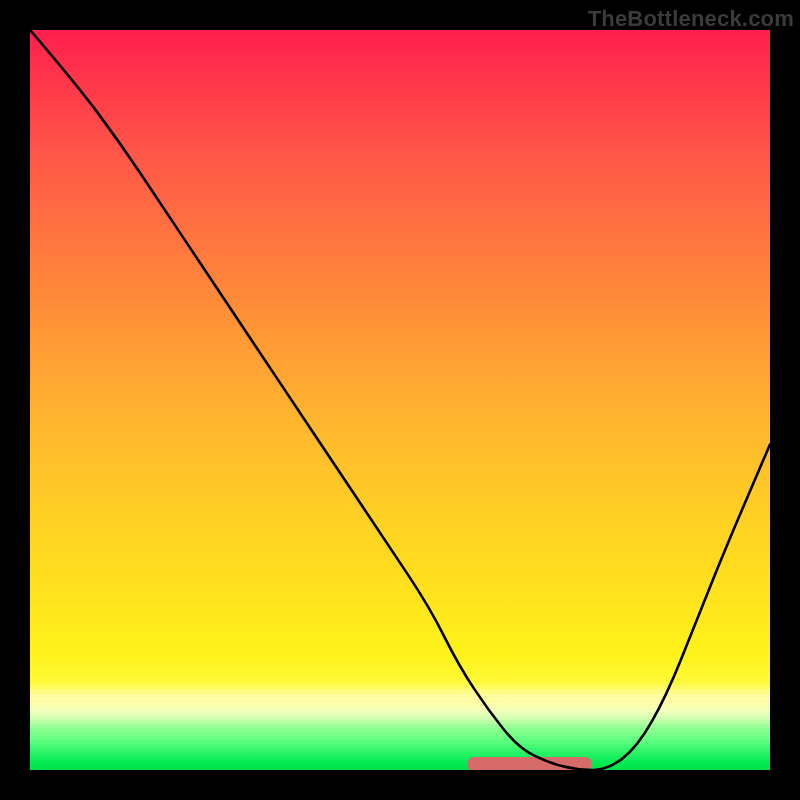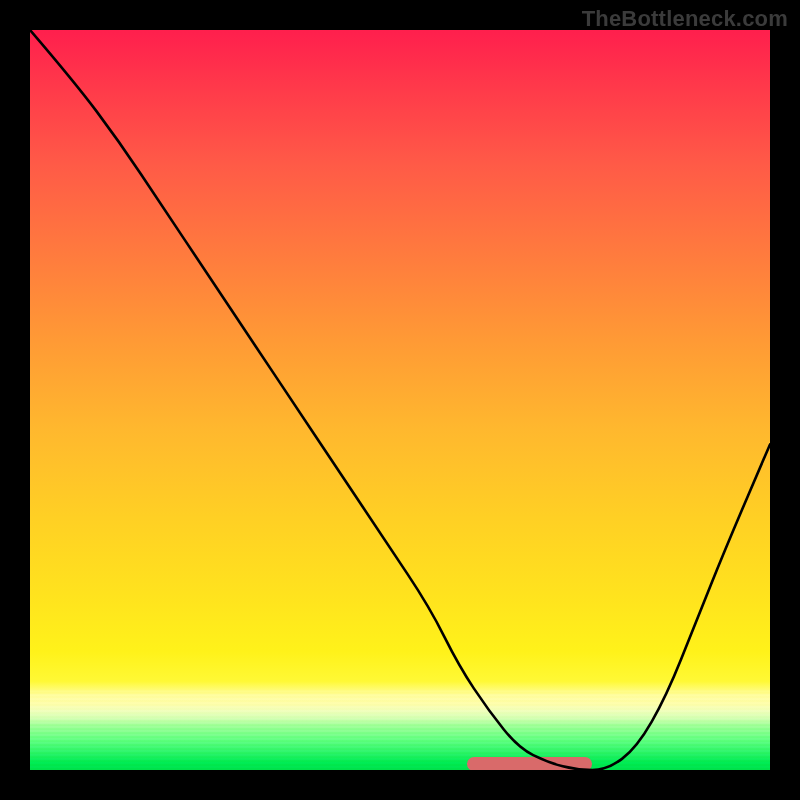--- a/index.html
+++ b/index.html
@@ -13,21 +13,21 @@
   }
   .page {
     position: relative;
     width: 800px;
     height: 800px;
     background: #000;
   }
   .watermark {
     position: absolute;
     top: 6px;
-    right: 12px;
+    right: 6px;
     color: #3b3b3b;
     font-size: 22px;
     font-weight: bold;
     letter-spacing: 0.2px;
     z-index: 10;
     user-select: none;
   }
   .plot-area {
     position: absolute;
     left: 30px;

